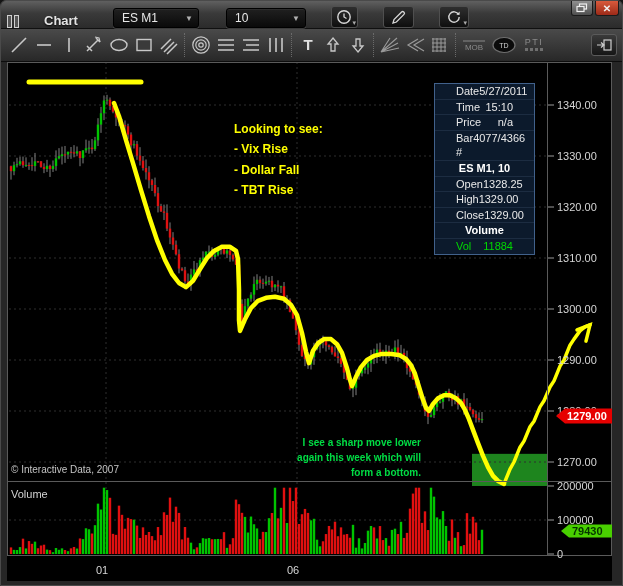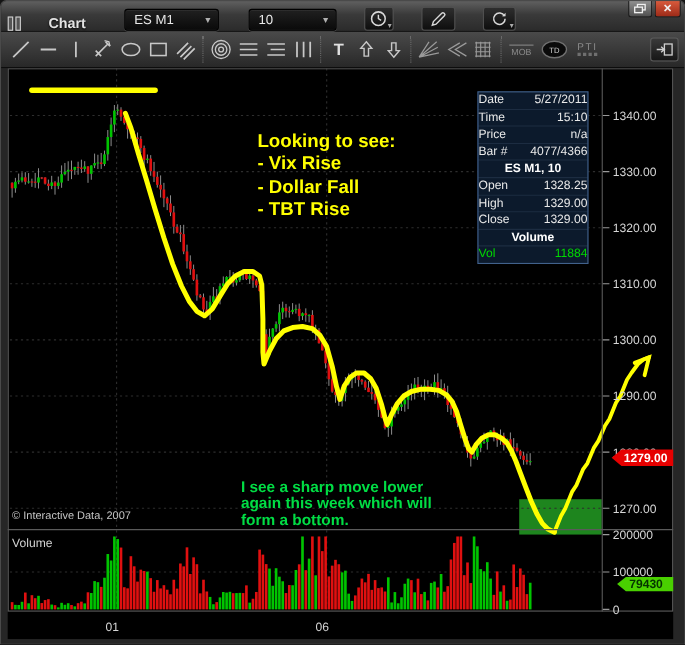--- a/index.html
+++ b/index.html
@@ -20,27 +20,27 @@
 .wbtn.close{background:linear-gradient(#d85a3c,#9c2a18);width:24px;font-size:10px;font-weight:bold}
 .toolbar{height:33px;background:linear-gradient(#4a4a4a,#282828);display:flex;align-items:center;padding:0 5px;border-bottom:1px solid #0c0c0c}
 .tool{width:25px;height:24px;display:flex;align-items:center;justify-content:center;cursor:pointer}
 .tool svg{display:block}
 .sep{width:1px;height:24px;border-left:1px dotted #6a6a6a;margin:0 3px}
 .pinbtn{margin-left:auto;width:26px;height:22px;background:linear-gradient(#3a3a3a,#161616);border:1px solid #5a5a5a;border-radius:3px;display:flex;align-items:center;justify-content:center;cursor:pointer}
 .chartwrap{position:relative;width:621px;height:523px;background:#262626}
 svg text{font-family:"Liberation Sans",sans-serif}
 .overlay{position:absolute;pointer-events:none}
 .datapanel{position:absolute;left:433px;top:21px;width:101px;background:#0c1a2c;border:1px solid #41618b;font-size:11px;color:#e9e9e9}
-.dp-row{display:flex;justify-content:space-between;padding:0 0;line-height:14.6px;border-bottom:1px solid rgba(140,170,210,.13)}
+.dp-row{display:flex;justify-content:space-between;padding:0 21px;line-height:14.6px;border-bottom:1px solid rgba(140,170,210,.13)}
 .dp-head{text-align:center;font-weight:bold;line-height:14.6px;border-bottom:1px solid rgba(140,170,210,.13);color:#fff}
 .dp-row.vol{border-bottom:none}
 .yellow-note{position:absolute;left:197px;top:57px;font-weight:bold;white-space:nowrap}
 .yellow-note .yt{font-size:18px;letter-spacing:.2px}
-.yellow-note .yl{font-size:17px;margin-left:36px;line-height:20.4px}
-.green-note{position:absolute;left:218px;top:373px;width:234px;text-align:left;font-weight:bold;font-size:14px;line-height:15px}
+.yellow-note .yl{font-size:12px;margin-left:36px;line-height:20.4px}
+.green-note{position:absolute;left:186px;top:373px;width:234px;text-align:right;font-weight:bold;font-size:10px;line-height:15px}
 .copyright{position:absolute;left:10px;top:402px;color:#c4c4c4;font-size:10px}
 .vol-label{position:absolute;left:10px;top:426px;color:#d2d2d2;font-size:11px}
 </style>
 </head>
 <body>
 
 <div class="window">
 
   <div class="titlebar">
     <span class="chart-ic">

